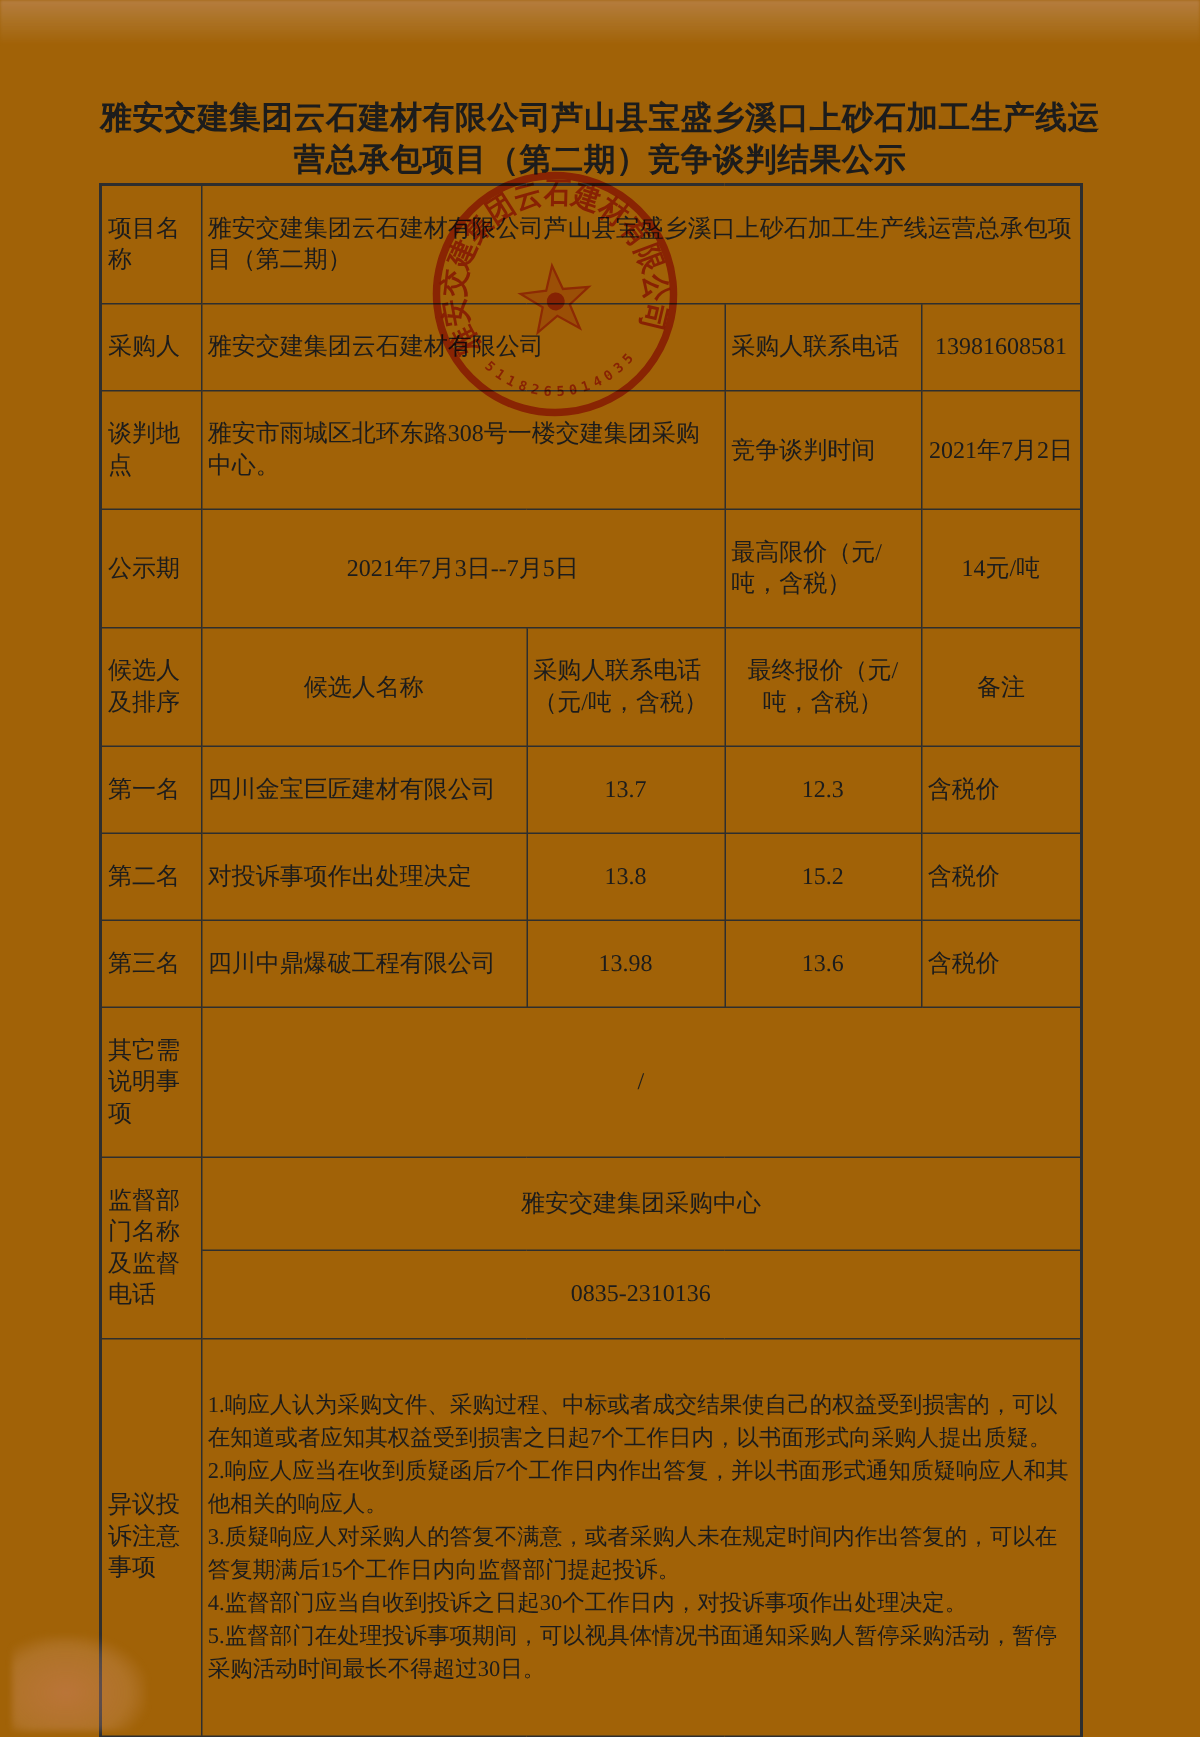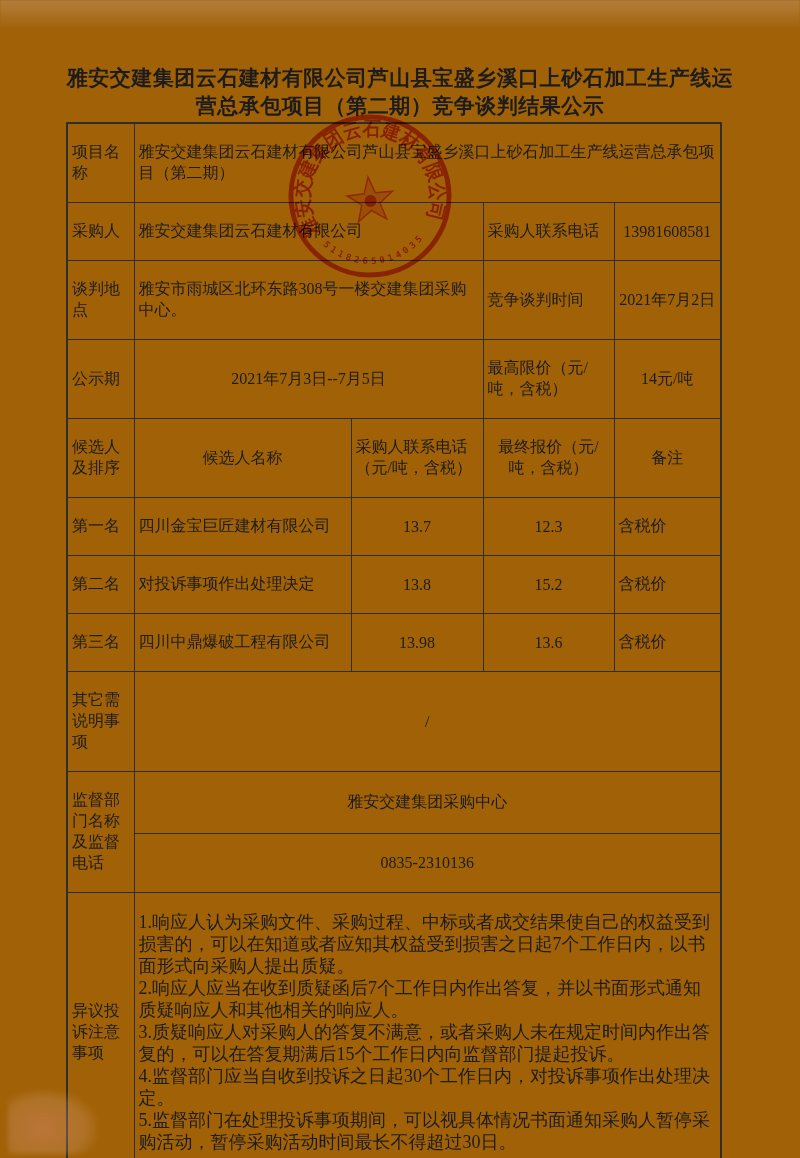--- a/index.html
+++ b/index.html
@@ -43,21 +43,21 @@
     overflow:hidden;
   }
   td.lbl { text-align:left; padding:2px 2px 2px 4px; }
   td.lbl-c { padding:2px 1px; }
   td.val-l { text-align:left; padding:2px 8px 2px 6px; }
   td.val-c { text-align:center; }
   td.venue { line-break:anywhere; }
   td.hdr-left { text-align:left; padding:2px 2px 2px 5px; }
   td.remark { text-align:left; font-weight:400; }
   td.complaint-cell { vertical-align:middle; padding:6px 8px 6px 7px; }
-  .complaint-text div { font-size:18px; line-height:22px; text-align:left; }
+  .complaint-text div { font-size:15px; line-height:22px; text-align:left; }
   .seal {
     position:absolute; left:283px; top:109px;
     width:174px; height:174px;
     mix-blend-mode:multiply;
     opacity:0.92;
     transform:rotate(-6deg);
     pointer-events:none;
   }
 </style>
 </head>

